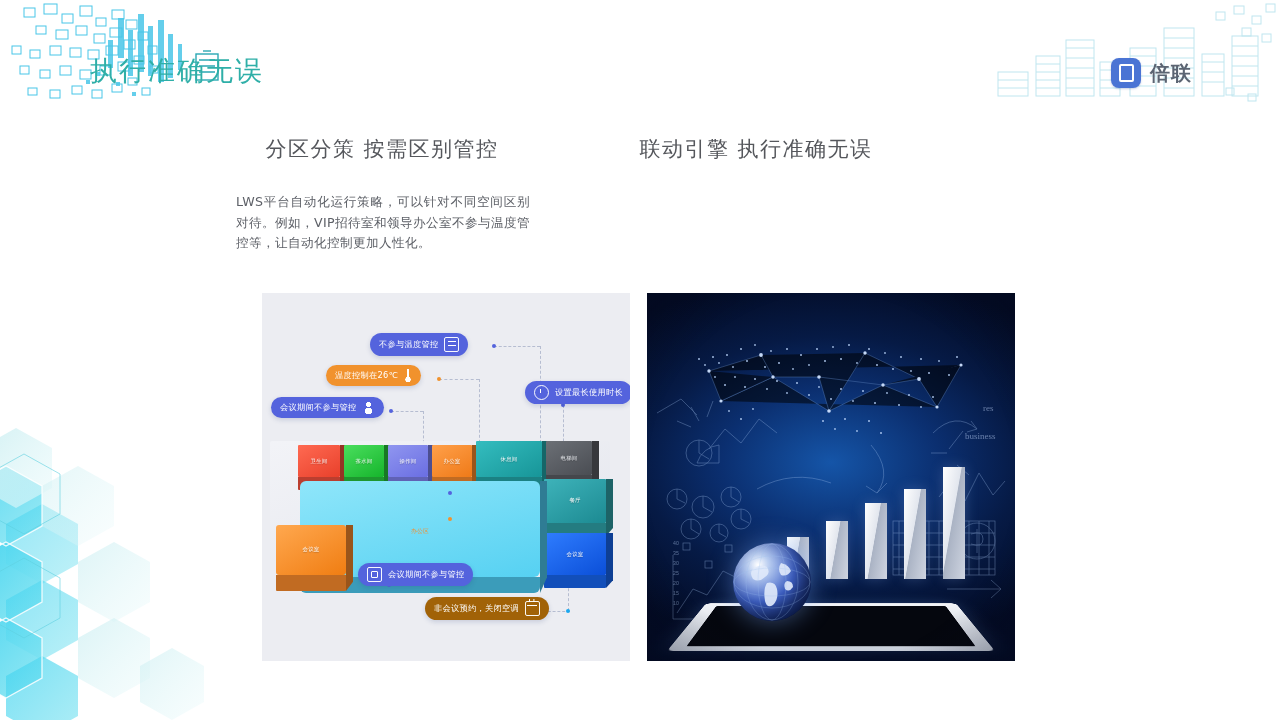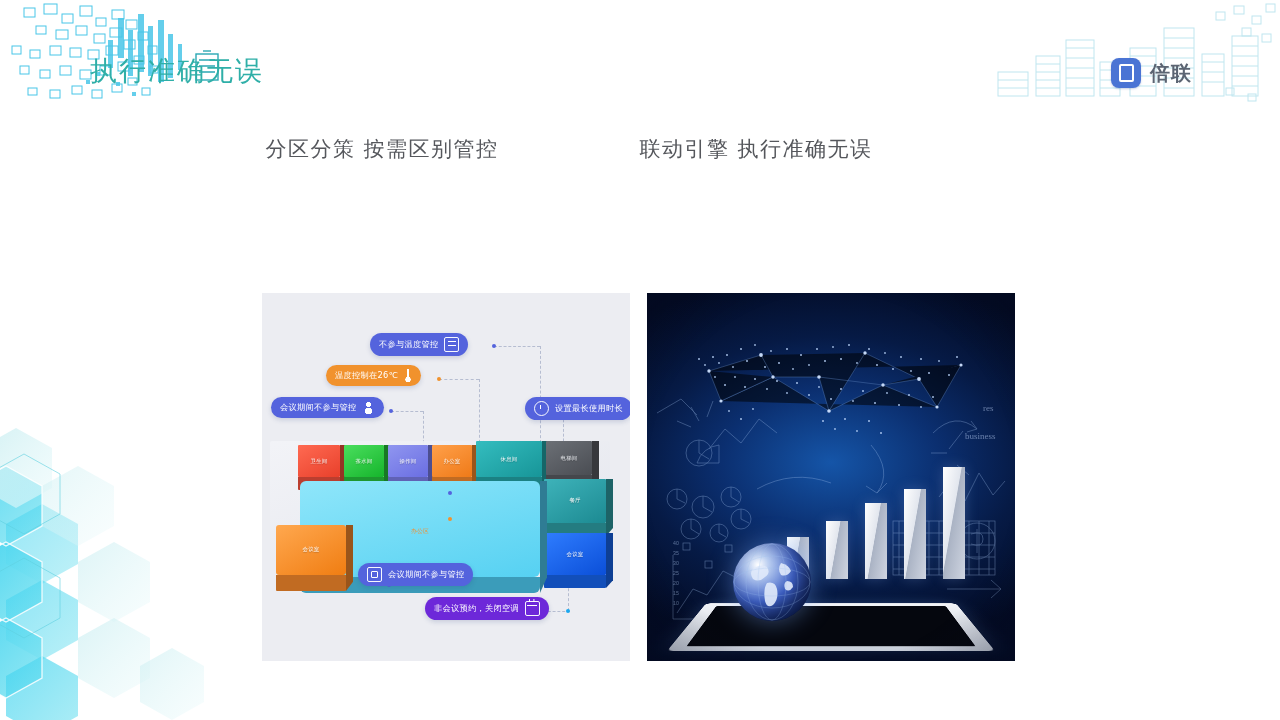--- a/index.html
+++ b/index.html
@@ -70,21 +70,21 @@
 
   .tag{
     position:absolute;display:flex;align-items:center;gap:6px;
     border-radius:13px;padding:4px 9px;
     font-size:8.2px;color:#fff;letter-spacing:.3px;white-space:nowrap;
     box-shadow:0 2px 5px rgba(40,60,120,.18);
     line-height:1;
   }
   .tag.indigo{background:#5463dd;}
   .tag.orange{background:#f1922d;}
-  .tag.cyan  {background:#6d28d9;}
+  .tag.cyan  {background:#a16207;}
   .tag .tico{
     width:13px;height:13px;flex:none;
     border:1.2px solid rgba(255,255,255,.95);border-radius:2px;
     position:relative;
   }
   .tag .tico.round{border-radius:50%;}
   .tag .tico.lines::before,
   .tag .tico.lines::after{
     content:"";position:absolute;left:2.2px;right:2.2px;height:1.1px;background:#fff;
   }
@@ -119,21 +119,21 @@
     border-radius:2px;
   }
   .tag .tico.meet::before{
     content:"";position:absolute;left:3.3px;top:3.3px;width:5px;height:5px;
     border:1.1px solid #fff;border-radius:1px;
   }
 
   .tag-a{left:108px;top:40px;}     
   .tag-b{left:64px;top:72px;}      
   .tag-c{left:9px;top:104px;}      
-  .tag-d{left:263px;top:104px;}     
+  .tag-d{left:263px;top:88px;}     
   .tag-e{left:96px;top:270px;}     
   .tag-f{left:163px;top:304px;}
 
   
   .dot-v{position:absolute;width:0;border-left:1px dashed #b6bdd1;}
   .dot-h{position:absolute;height:0;border-top:1px dashed #b6bdd1;}
   .node{position:absolute;width:4px;height:4px;border-radius:50%;background:#5463dd;}
   .node.o{background:#f1922d;}
   .node.c{background:#1aa7ef;}
 
@@ -323,20 +323,21 @@
 
 <div class="brand">
   <span class="brand-mark">
       <i></i>
     </span>
   <span class="brand-name">倍联</span>
 </div>
 
 <section class="col col-left">
   <h2 class="col-heading">分区分策  按需区别管控</h2>
+  <p class="col-body">LWS平台自动化运行策略，可以针对不同空间区别对待。例如，VIP招待室和领导办公室不参与温度管控等，让自动化控制更加人性化。</p>
 </section>
 
 <section class="col col-right">
   <h2 class="col-heading">联动引擎  执行准确无误</h2>
 </section>
 
 <figure class="fig fig-left">
   <div class="plan">
 
     <div class="dot-h" style="left:232px;top:53px;width:46px;"></div>

